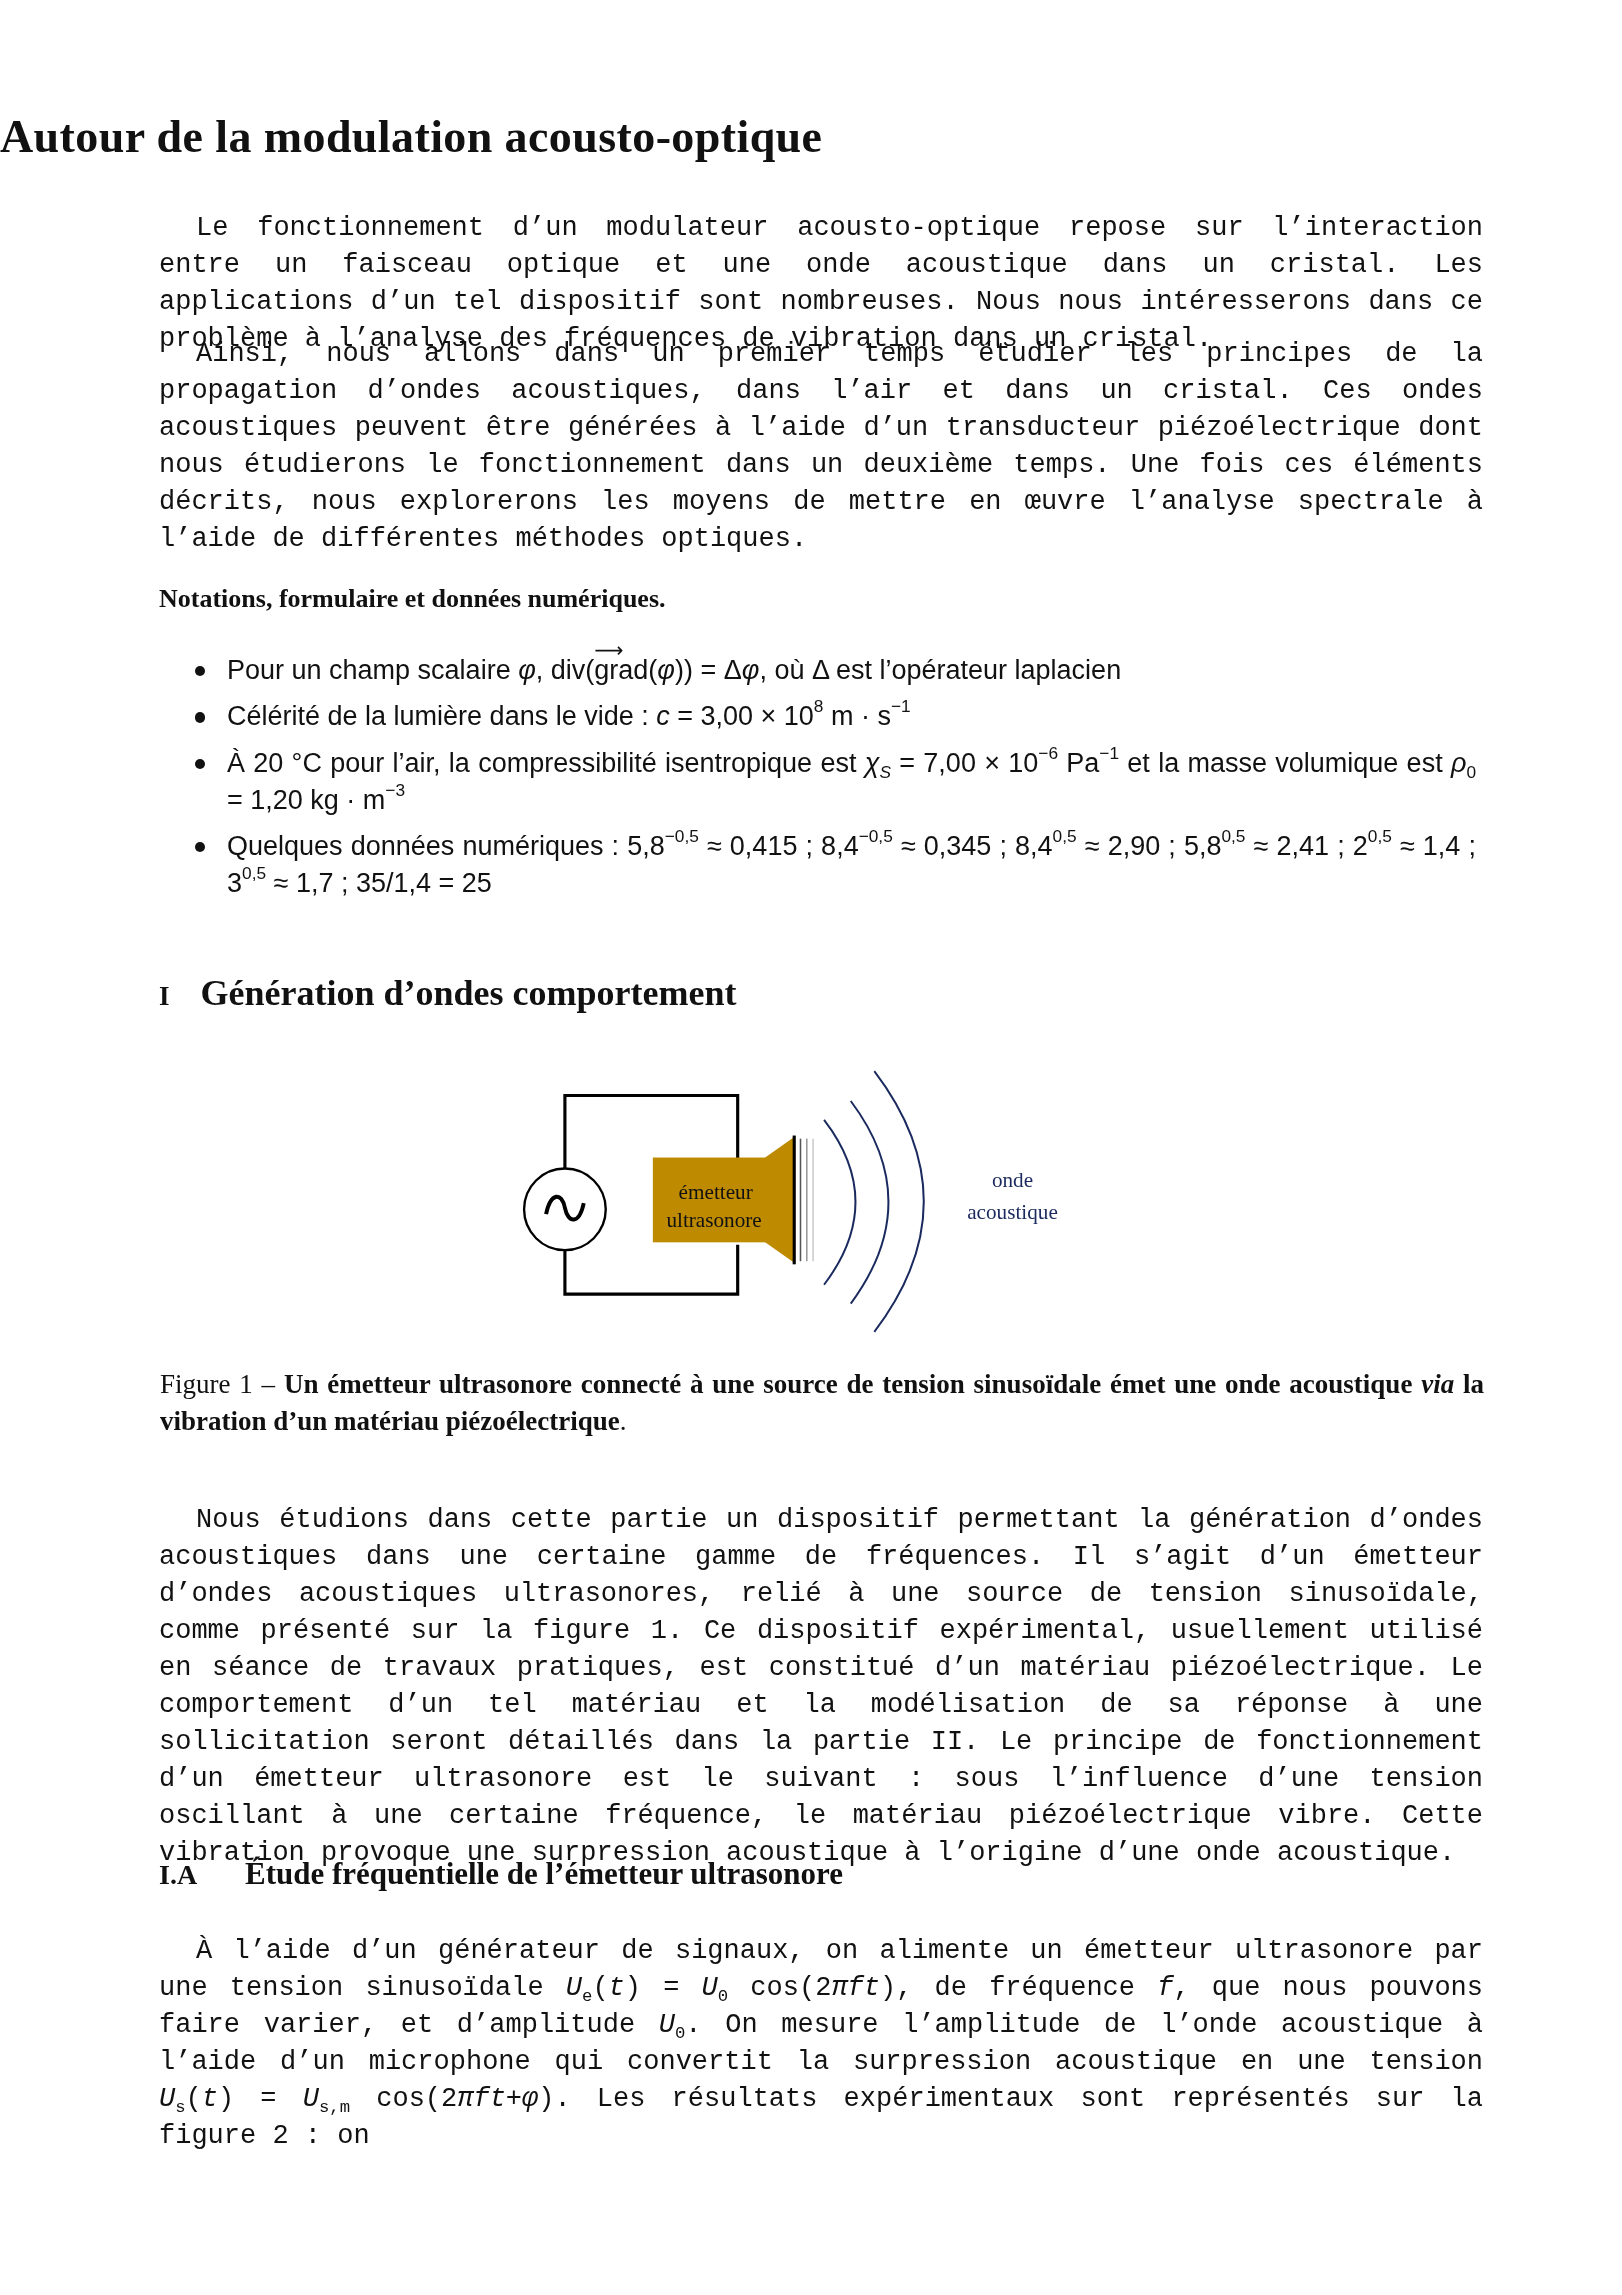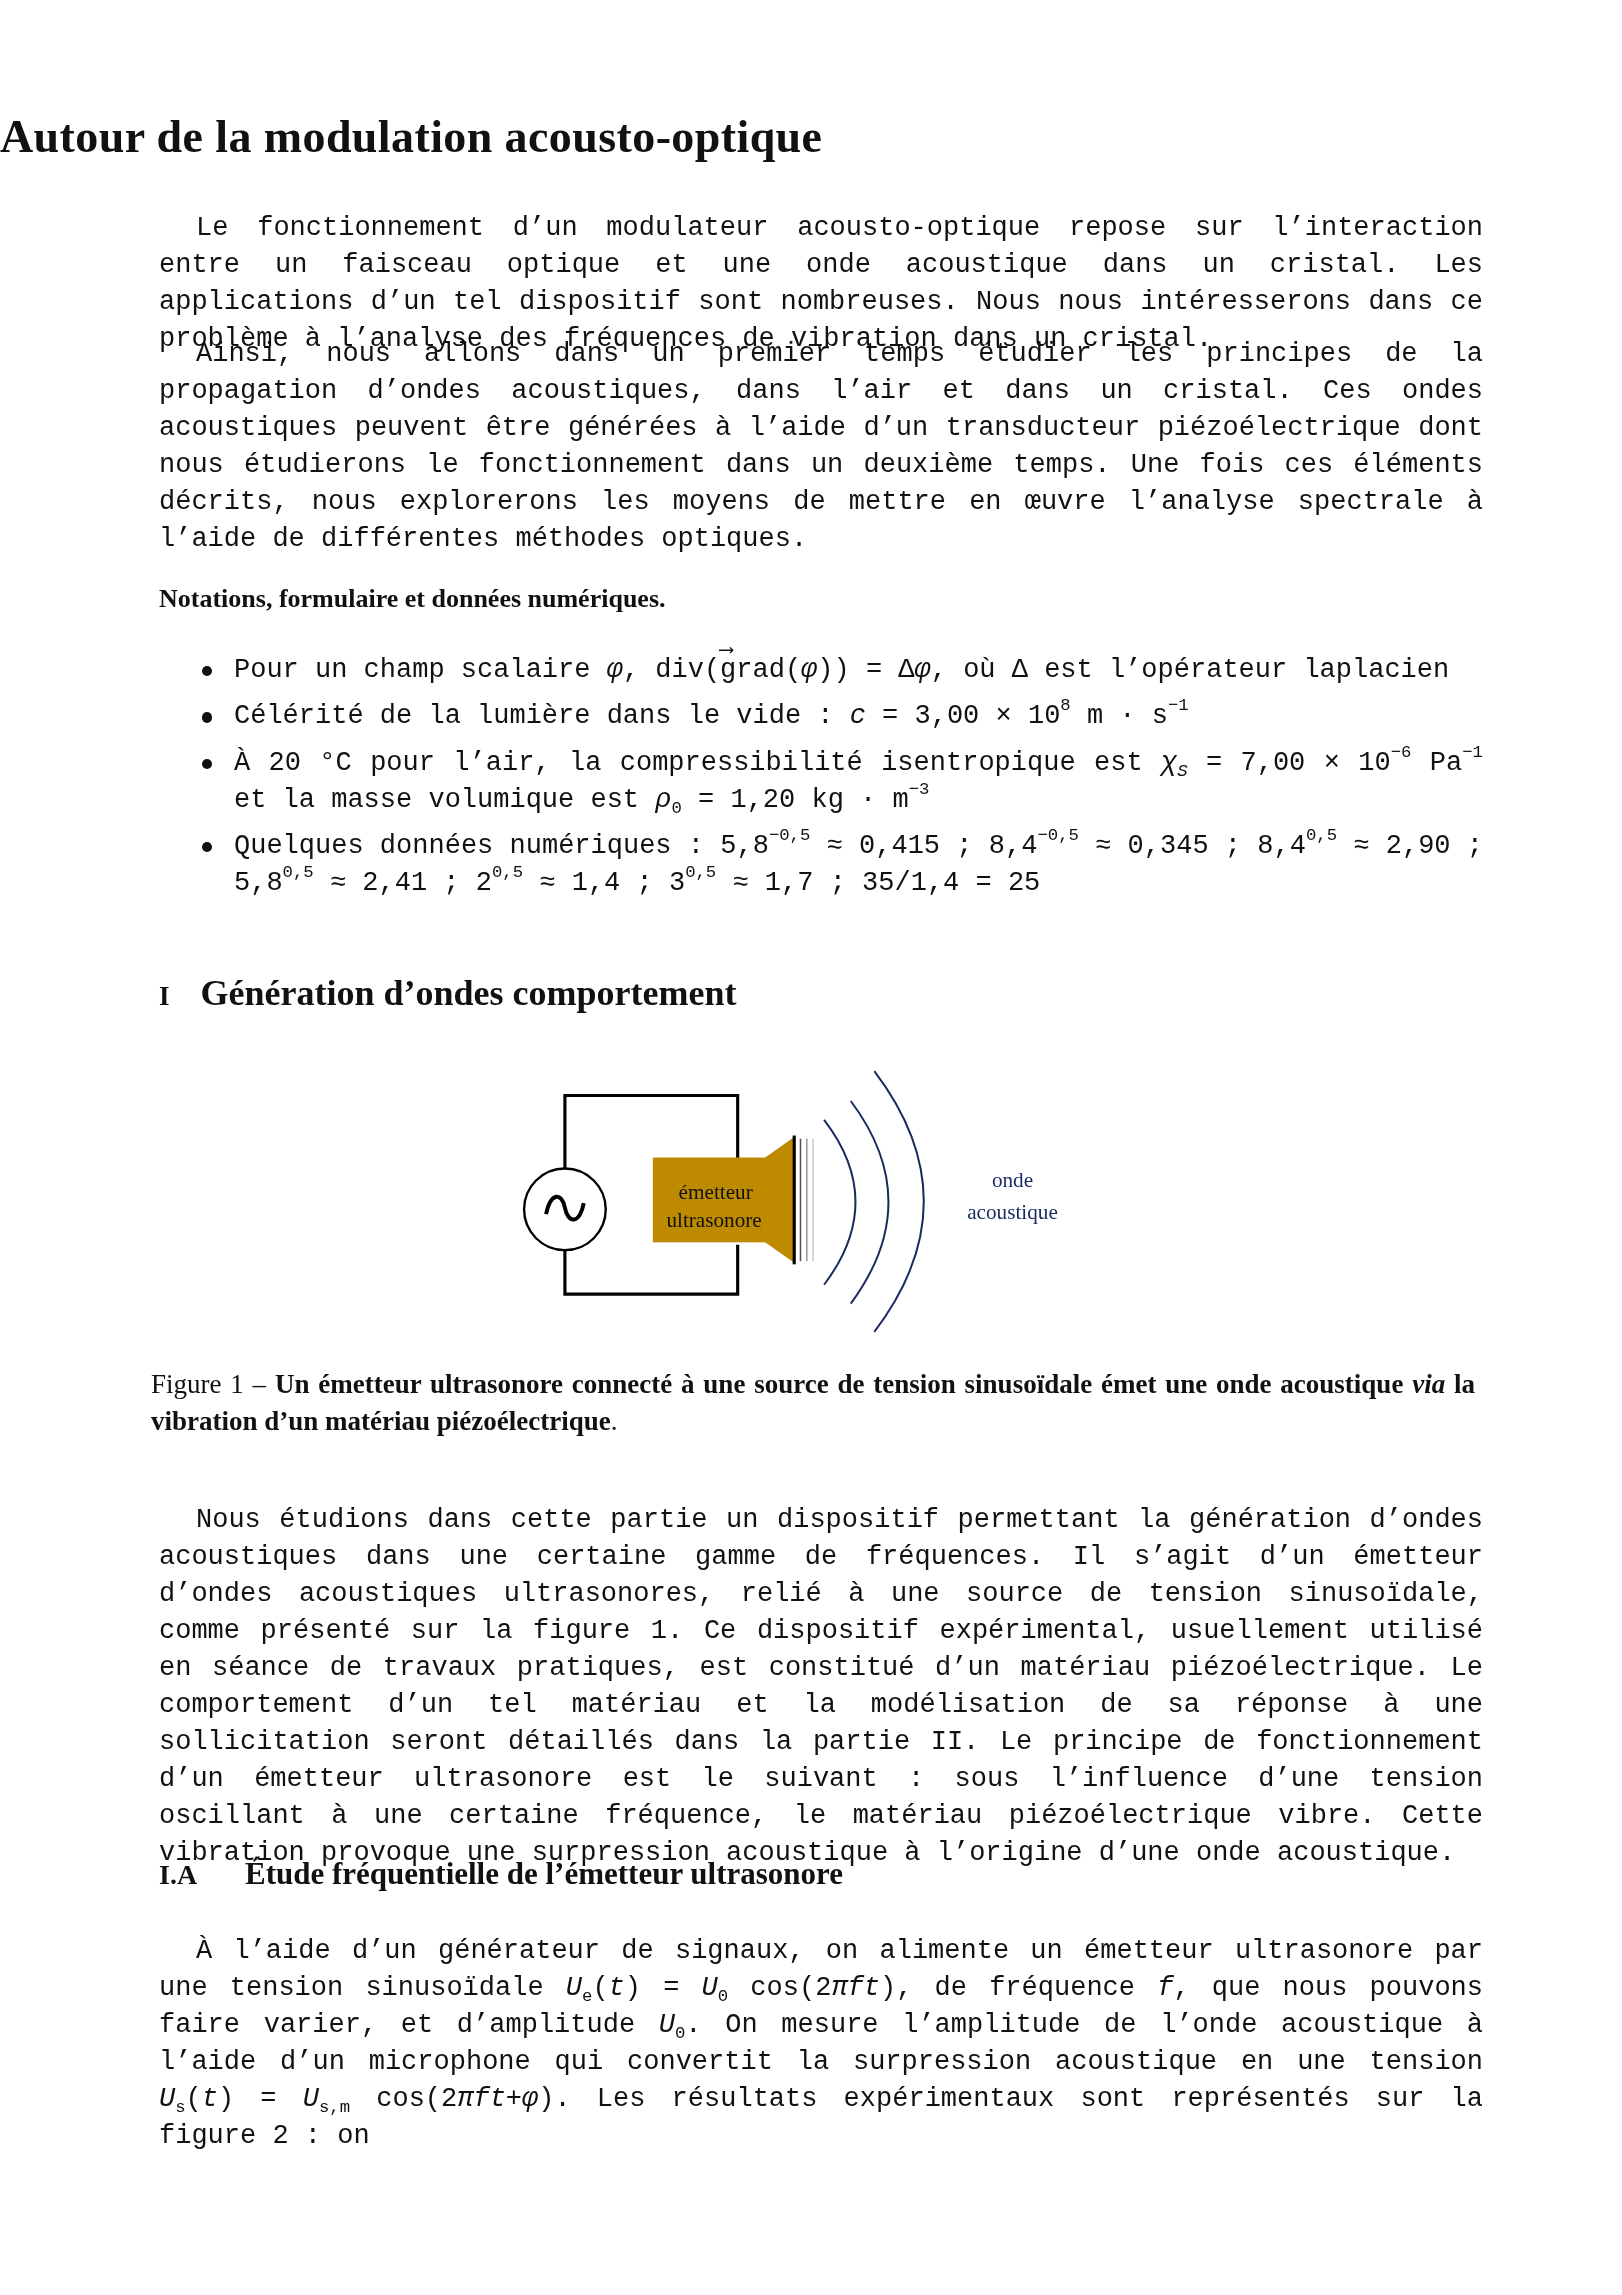--- a/index.html
+++ b/index.html
@@ -5,31 +5,31 @@
   html, body { margin: 0; padding: 0; background: #ffffff; }
   body { width: 1623px; height: 2295px; position: relative; overflow: hidden;
          font-family: "DejaVu Serif", "Liberation Serif", serif; color: #111; }
   .abs { position: absolute; }
   .title { left: 0; width: 1623px; top: 110px; text-align: left; font-size: 46px; font-weight: bold;
            font-family: "Liberation Serif", serif; letter-spacing: 0.4px; }
   .para { left: 159px; width: 1324px; font-family: Liberation Mono, monospace; font-size: 27px;
           line-height: 37px; text-align: justify; text-align-last: left; }
   .para .ind { display: inline-block; width: 37px; }
   .h-notes { left: 159px; top: 584px; font-size: 26px; font-weight: bold; font-family: "Liberation Serif", serif; }
-  .bullets { left: 159px; width: 1324px; top: 652px; font-family: Liberation Mono, monospace; font-size: 27px; line-height: 37px; }
+  .bullets { left: 152px; width: 1324px; top: 652px; font-family: Liberation Sans, sans-serif; font-size: 27px; line-height: 37px; }
   .bullet { position: relative; padding-left: 75px; margin-bottom: 9.4px; text-align: justify; text-align-last: left; }
   .bullet .dot { position: absolute; left: 43px; top: 14px; width: 10.2px; height: 10.2px; border-radius: 50%; background: #111; }
   sup { font-size: 17.3px; line-height: 0; position: relative; top: -3.1px; }
   sub { font-size: 17.3px; line-height: 0; }
   i.m { font-style: italic; }
   .sec { left: 159px; font-family: "Liberation Serif", serif; font-weight: bold; font-size: 36px; }
   .sec .num { display: inline-block; font-size: 27px; margin-right: 31px; font-variant: small-caps; }
   .subsec { left: 159px; font-family: "Liberation Serif", serif; font-weight: bold; font-size: 31px; }
   .subsec .num { display: inline-block; width: 86px; font-size: 28px; }
-  .caption { left: 151px; width: 1324px; font-family: "Liberation Serif", serif; font-size: 27px; line-height: 37px;
+  .caption { left: 160px; width: 1324px; font-family: "Liberation Serif", serif; font-size: 27px; line-height: 37px;
              text-align: justify; text-align-last: left; }
   .caption b { font-weight: bold; }
   svg text { font-family: "Liberation Serif", serif; }
 </style>
 </head>
 <body>
 
 <div class="abs title">Autour de la modulation acousto-optique</div>
 
 <div class="abs para" style="top:210px"><span class="ind"></span><span>Le fonctionnement d’un modulateur acousto-optique repose sur l’interaction entre un faisceau optique et une onde acoustique dans un cristal. Les applications d’un tel dispositif sont nombreuses. Nous nous intéresserons dans ce problème à l’analyse des fréquences de vibration dans un cristal.</span></div>

